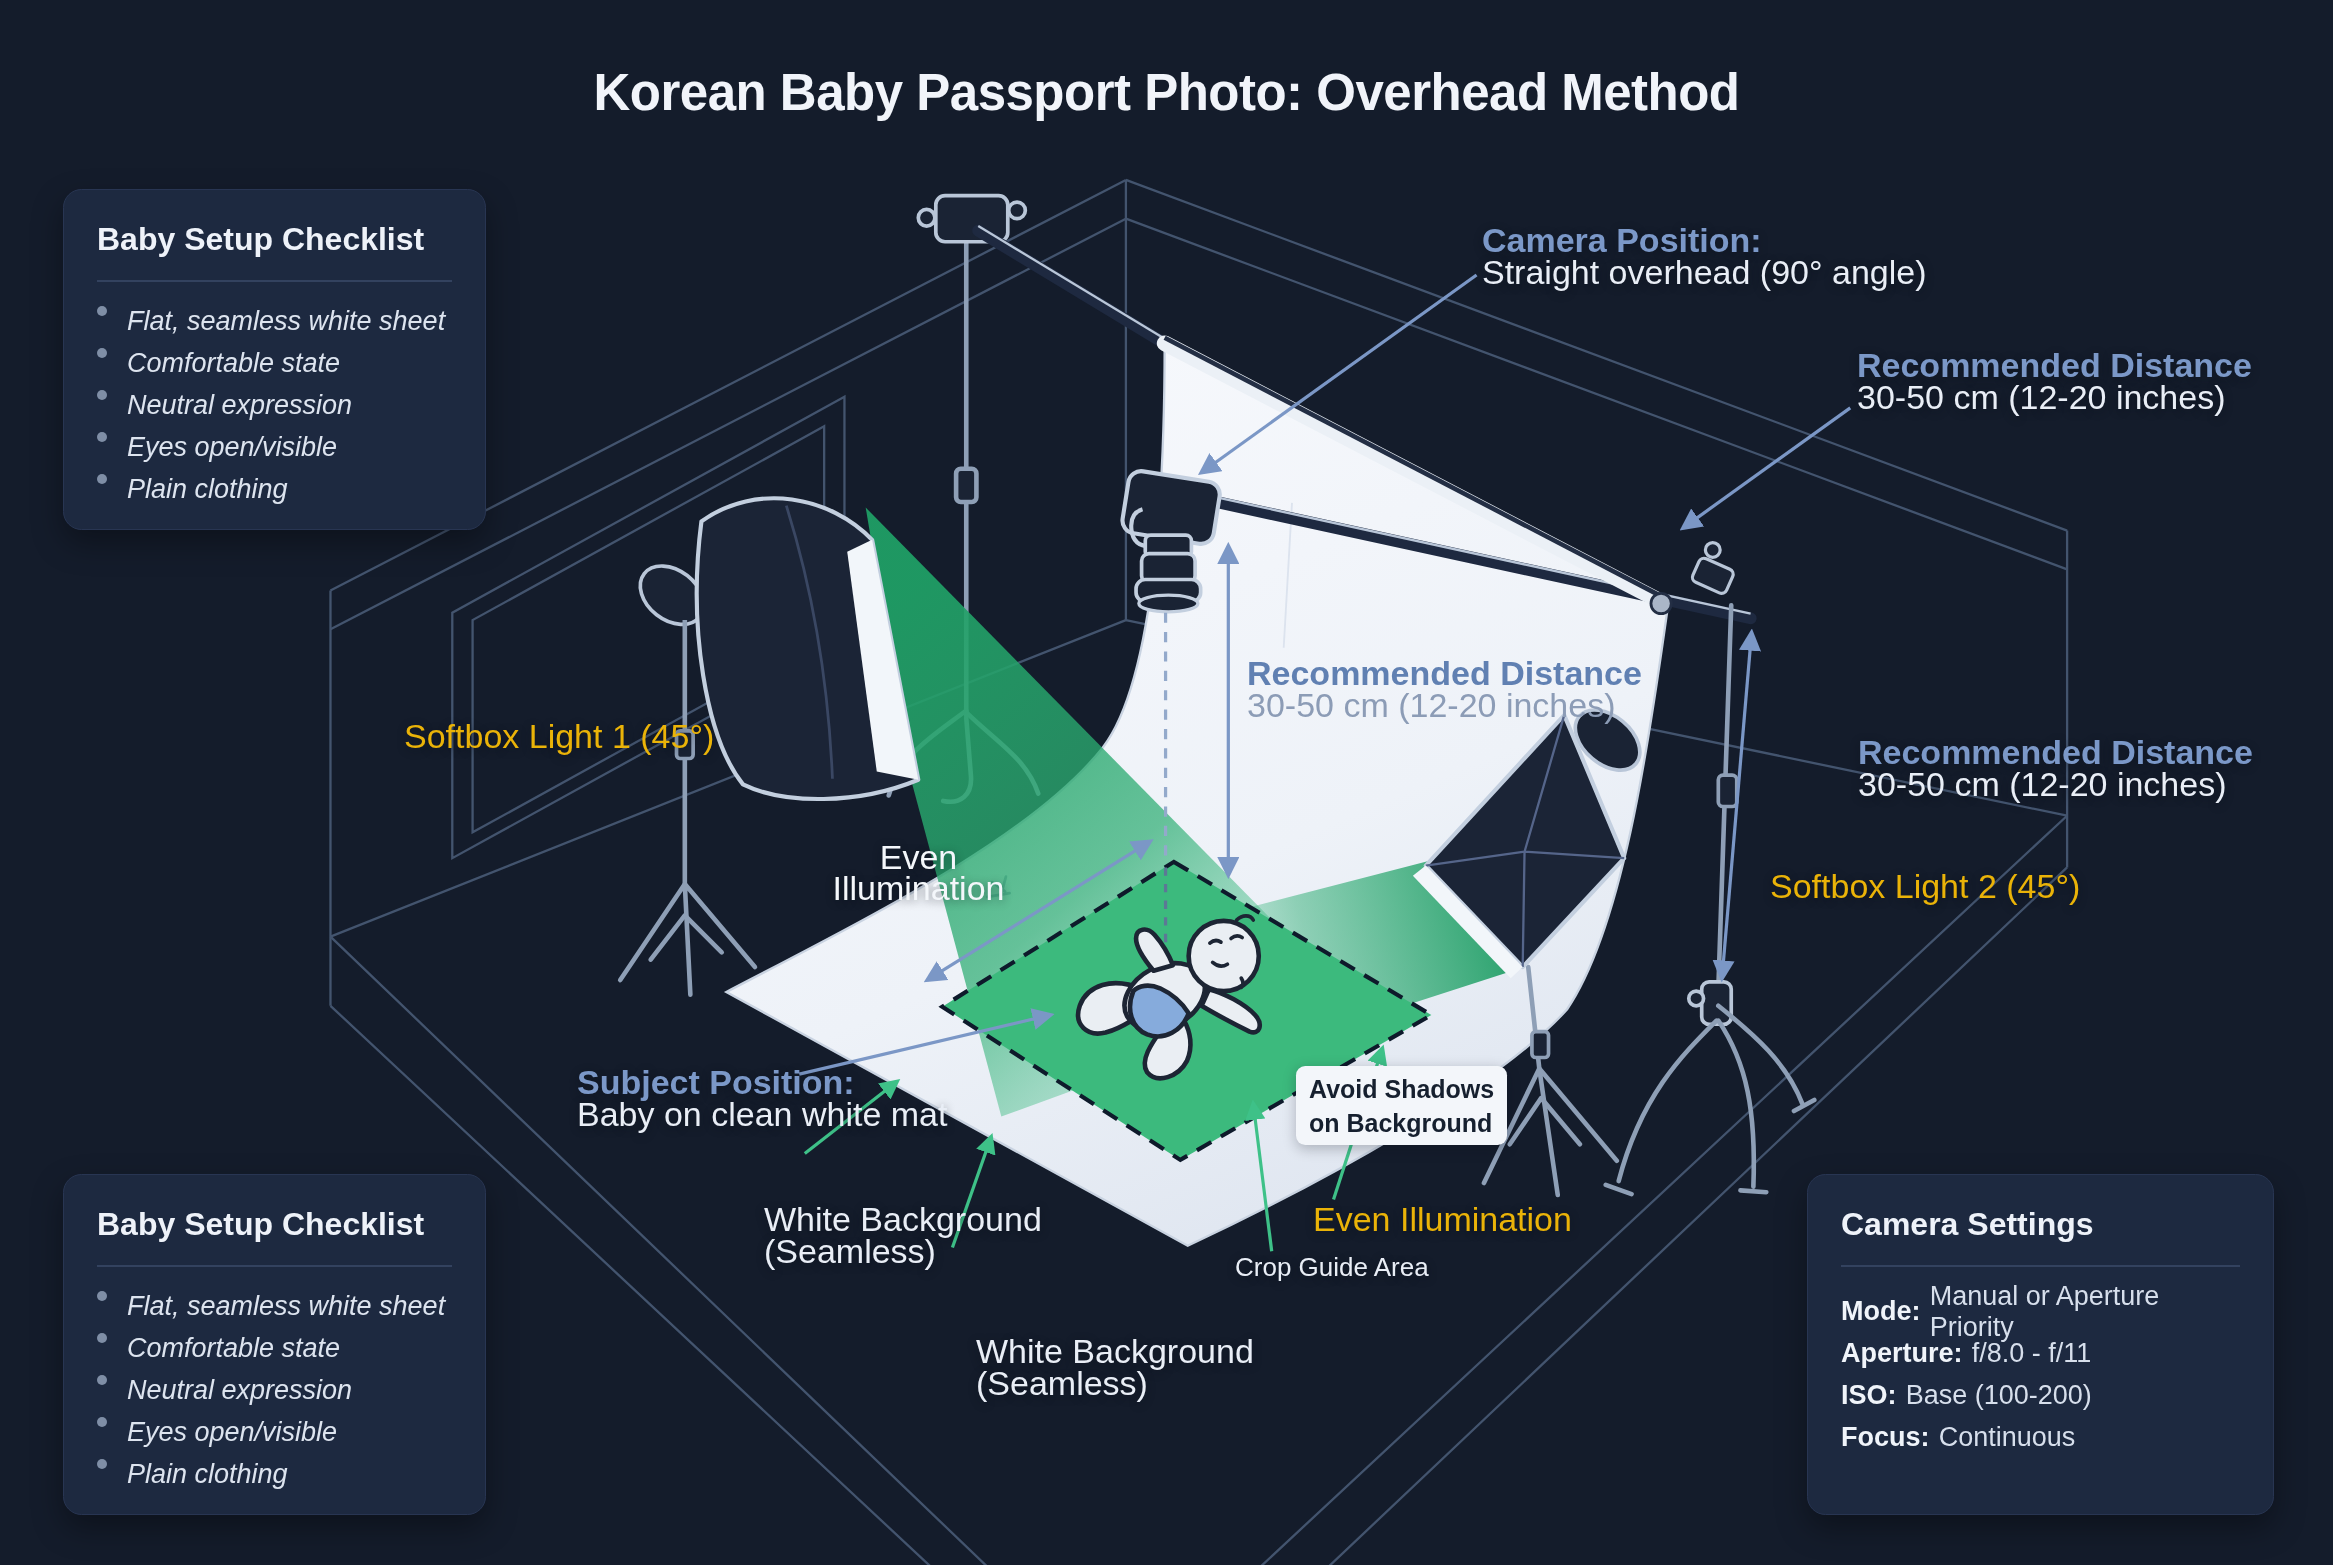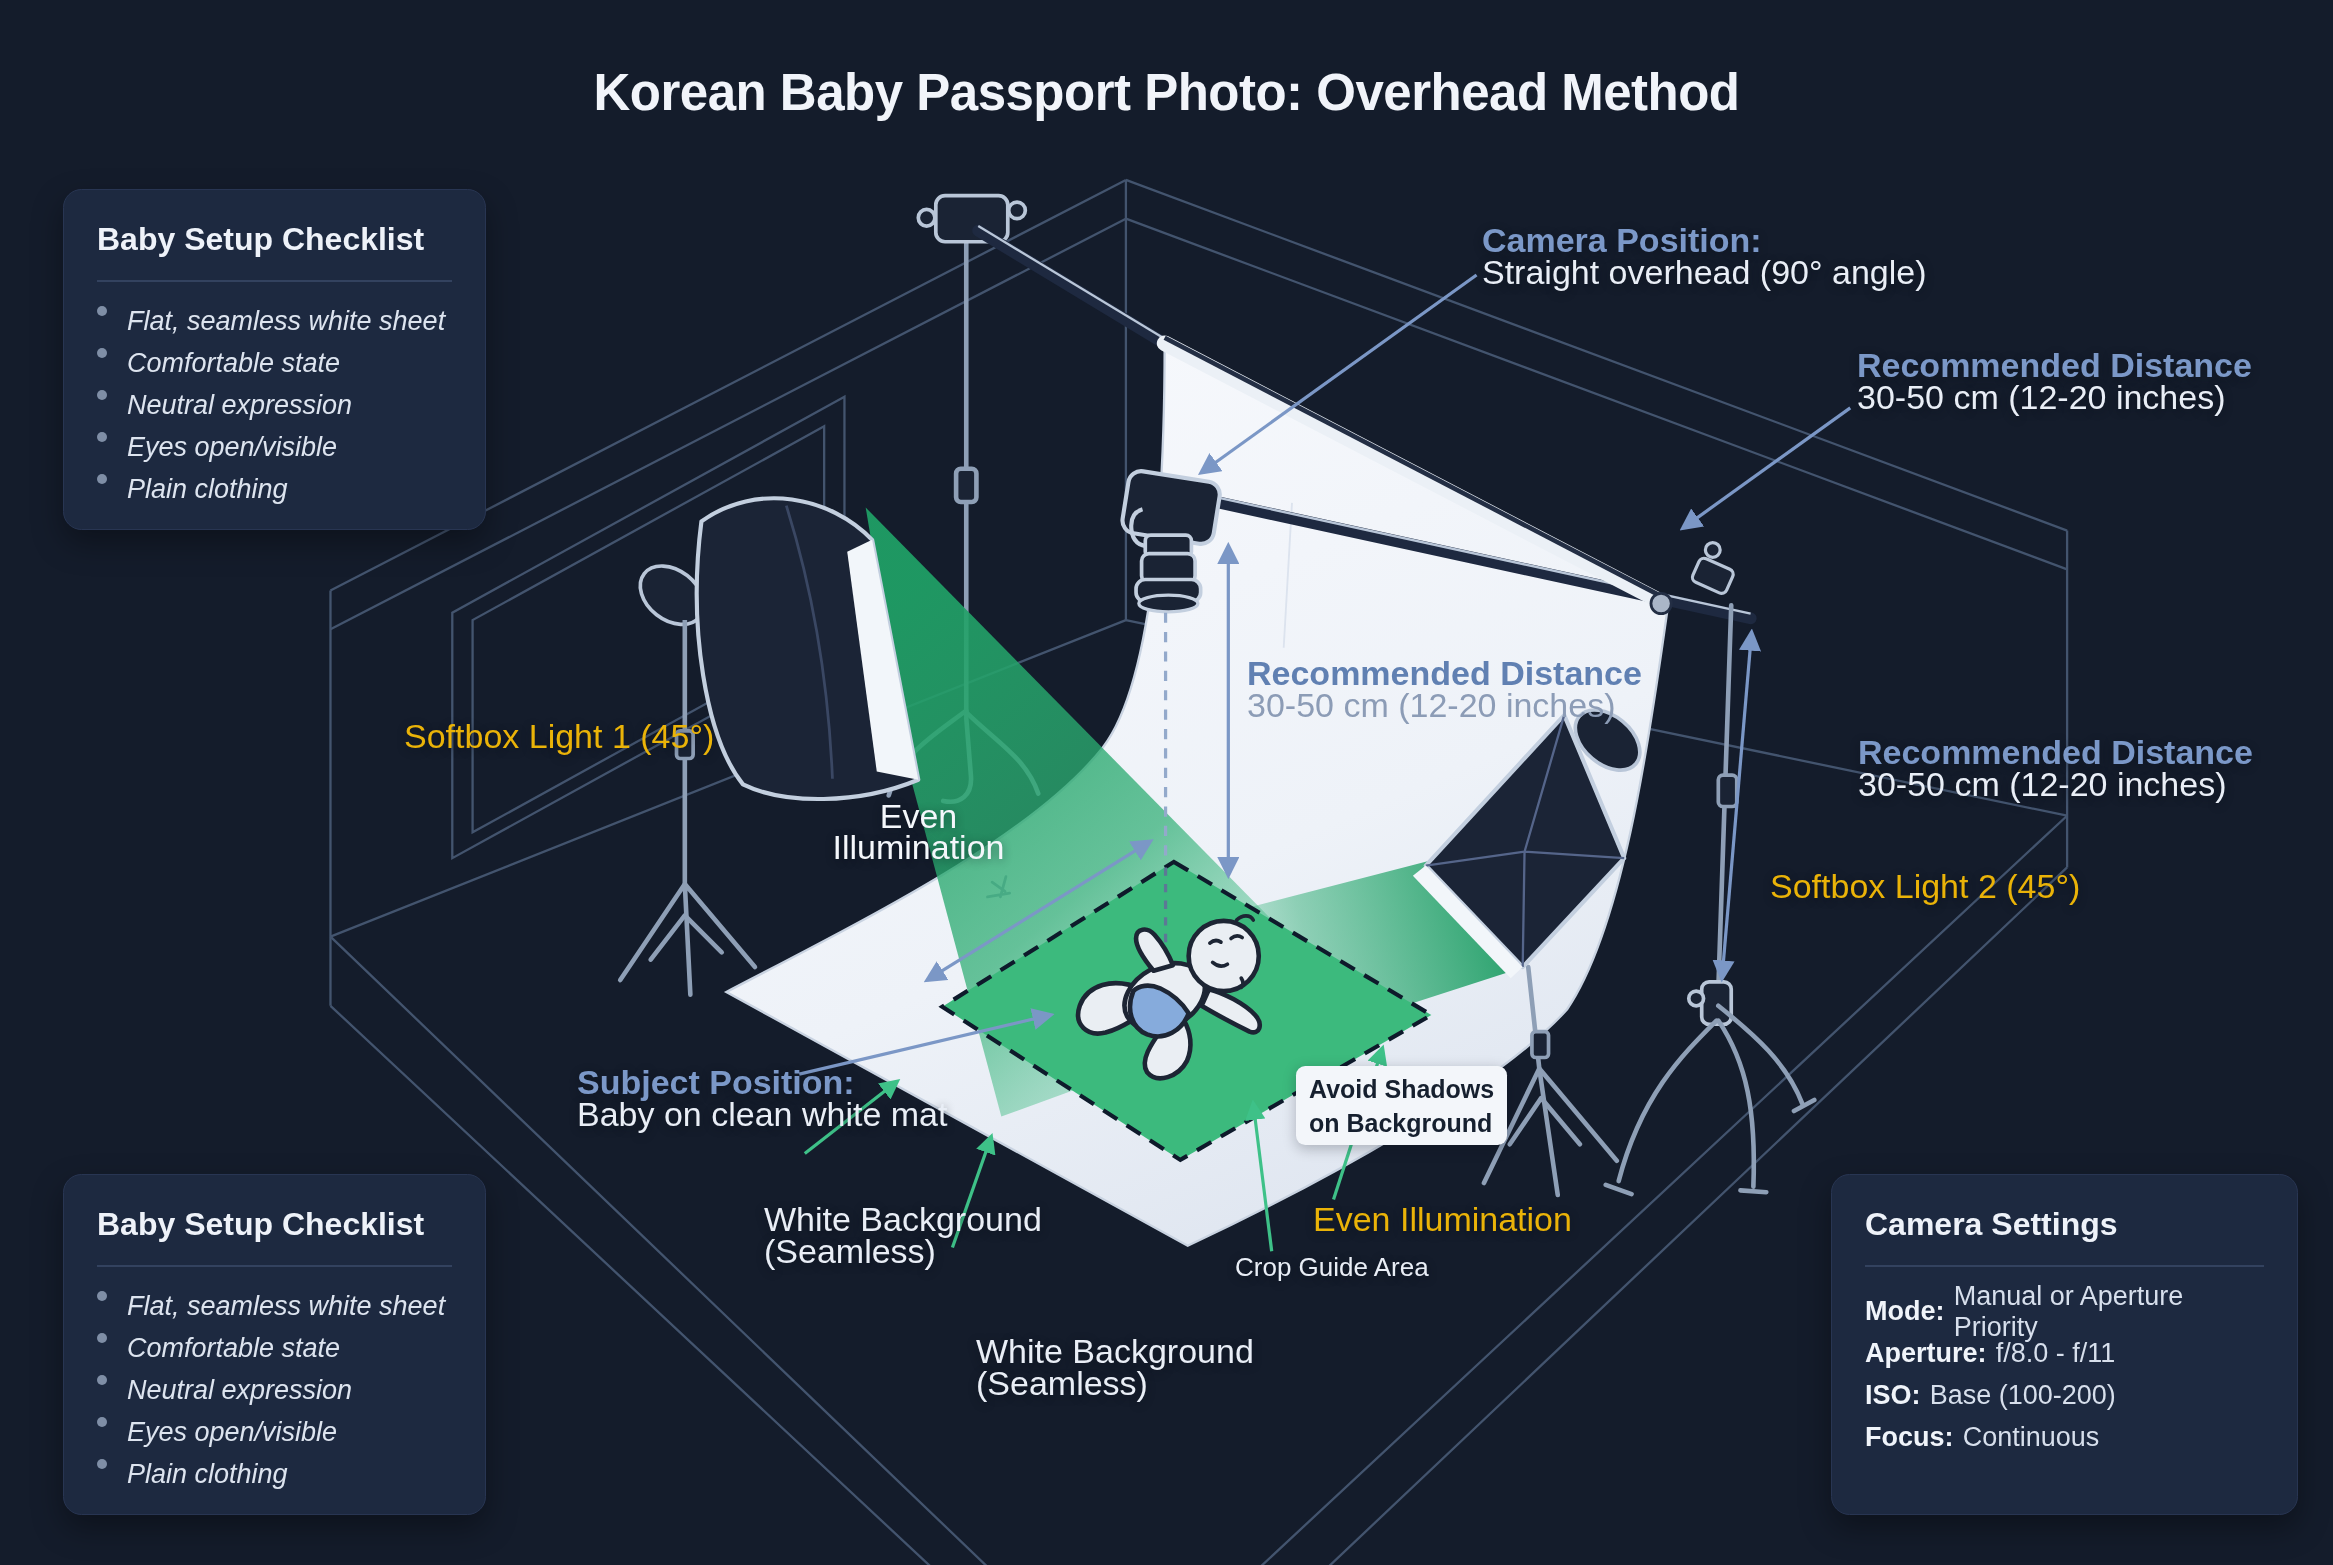--- a/index.html
+++ b/index.html
@@ -246,21 +246,21 @@
     <div class="check-item">
         <span class="check-dot"></span>
         <span>Eyes open/visible</span>
       </div>
     <div class="check-item">
         <span class="check-dot"></span>
         <span>Plain clothing</span>
       </div>
   </div>
 
-  <div class="panel" style="left:1807px;top:1174px;width:467px;height:341px;margin-left:24px;">
+  <div class="panel" style="left:1807px;top:1174px;width:467px;height:341px;">
     <div class="panel-title">Camera Settings</div>
     <div class="panel-divider"></div>
     <div class="cam-row">
         <b>Mode:</b>
         <span>Manual or Aperture Priority</span>
       </div>
     <div class="cam-row">
         <b>Aperture:</b>
         <span>f/8.0 - f/11</span>
       </div>
@@ -291,21 +291,21 @@
 
   <div class="dlabel" style="left:1858px;top:736px;">
     <div class="dl-heading">Recommended Distance</div>
     <div class="dl-value">30-50 cm (12-20 inches)</div>
   </div>
 
   <div class="dlabel dl-green" style="left:404px;top:720px;">Softbox Light 1 (45°)</div>
 
   <div class="dlabel dl-green" style="left:1770px;top:870px;">Softbox Light 2 (45°)</div>
 
-  <div class="dlabel even-beam" style="left:817px;top:801px;width:203px;">
+  <div class="dlabel even-beam" style="left:817px;top:842px;width:203px;">
     <div>Even</div>
     <div>Illumination</div>
   </div>
 
   <div class="dlabel dl-green" style="left:1313px;top:1203px;">Even Illumination</div>
 
   <div class="dlabel dl-white" style="left:1235px;top:1251px;font-size:26px;">Crop Guide Area</div>
 
   <div class="avoid-chip" style="left:1296px;top:1066px;">
     <div>Avoid Shadows</div>

